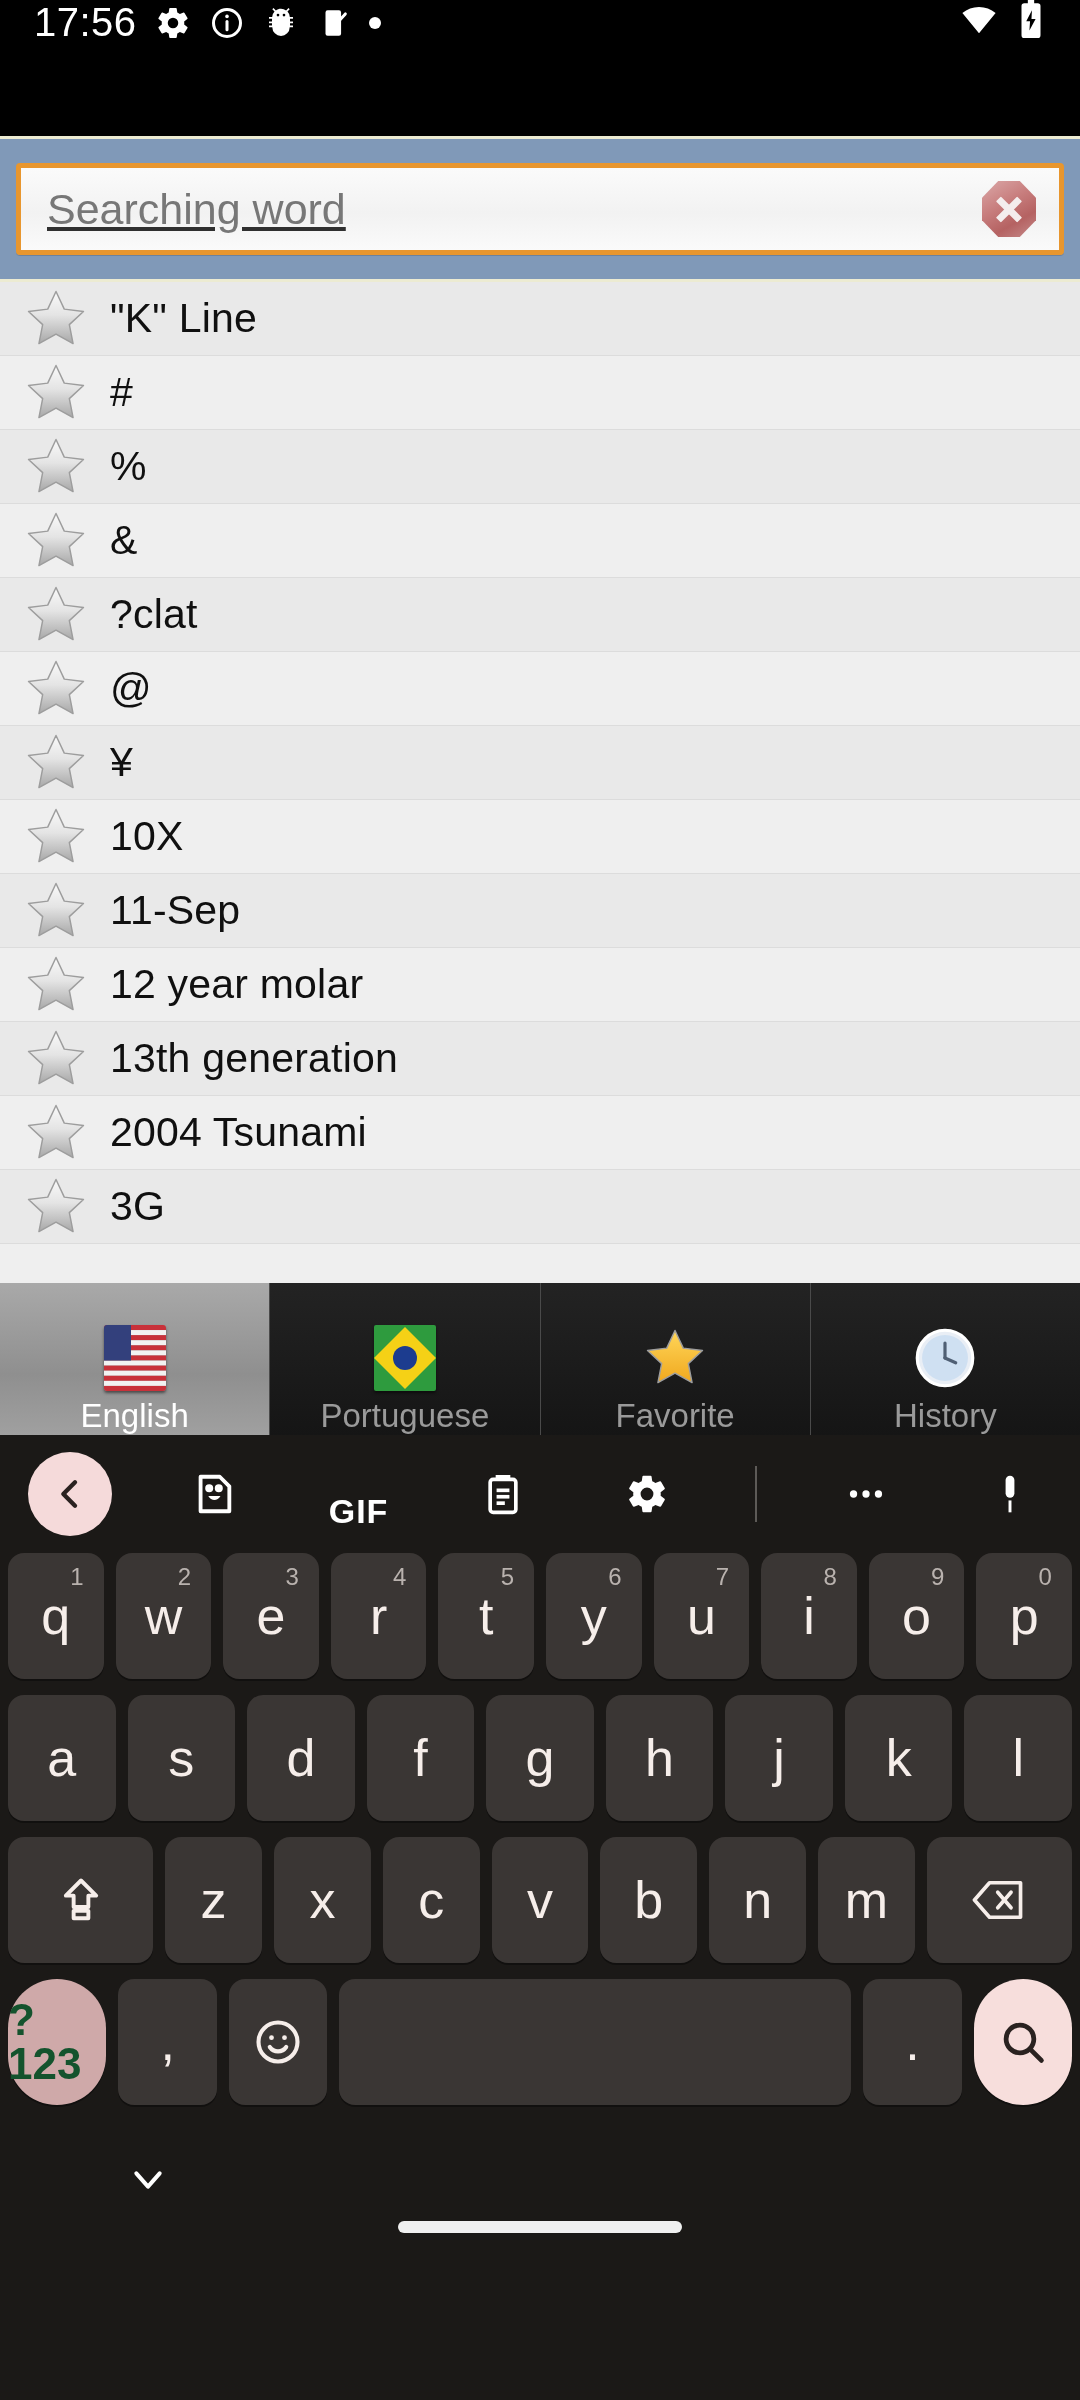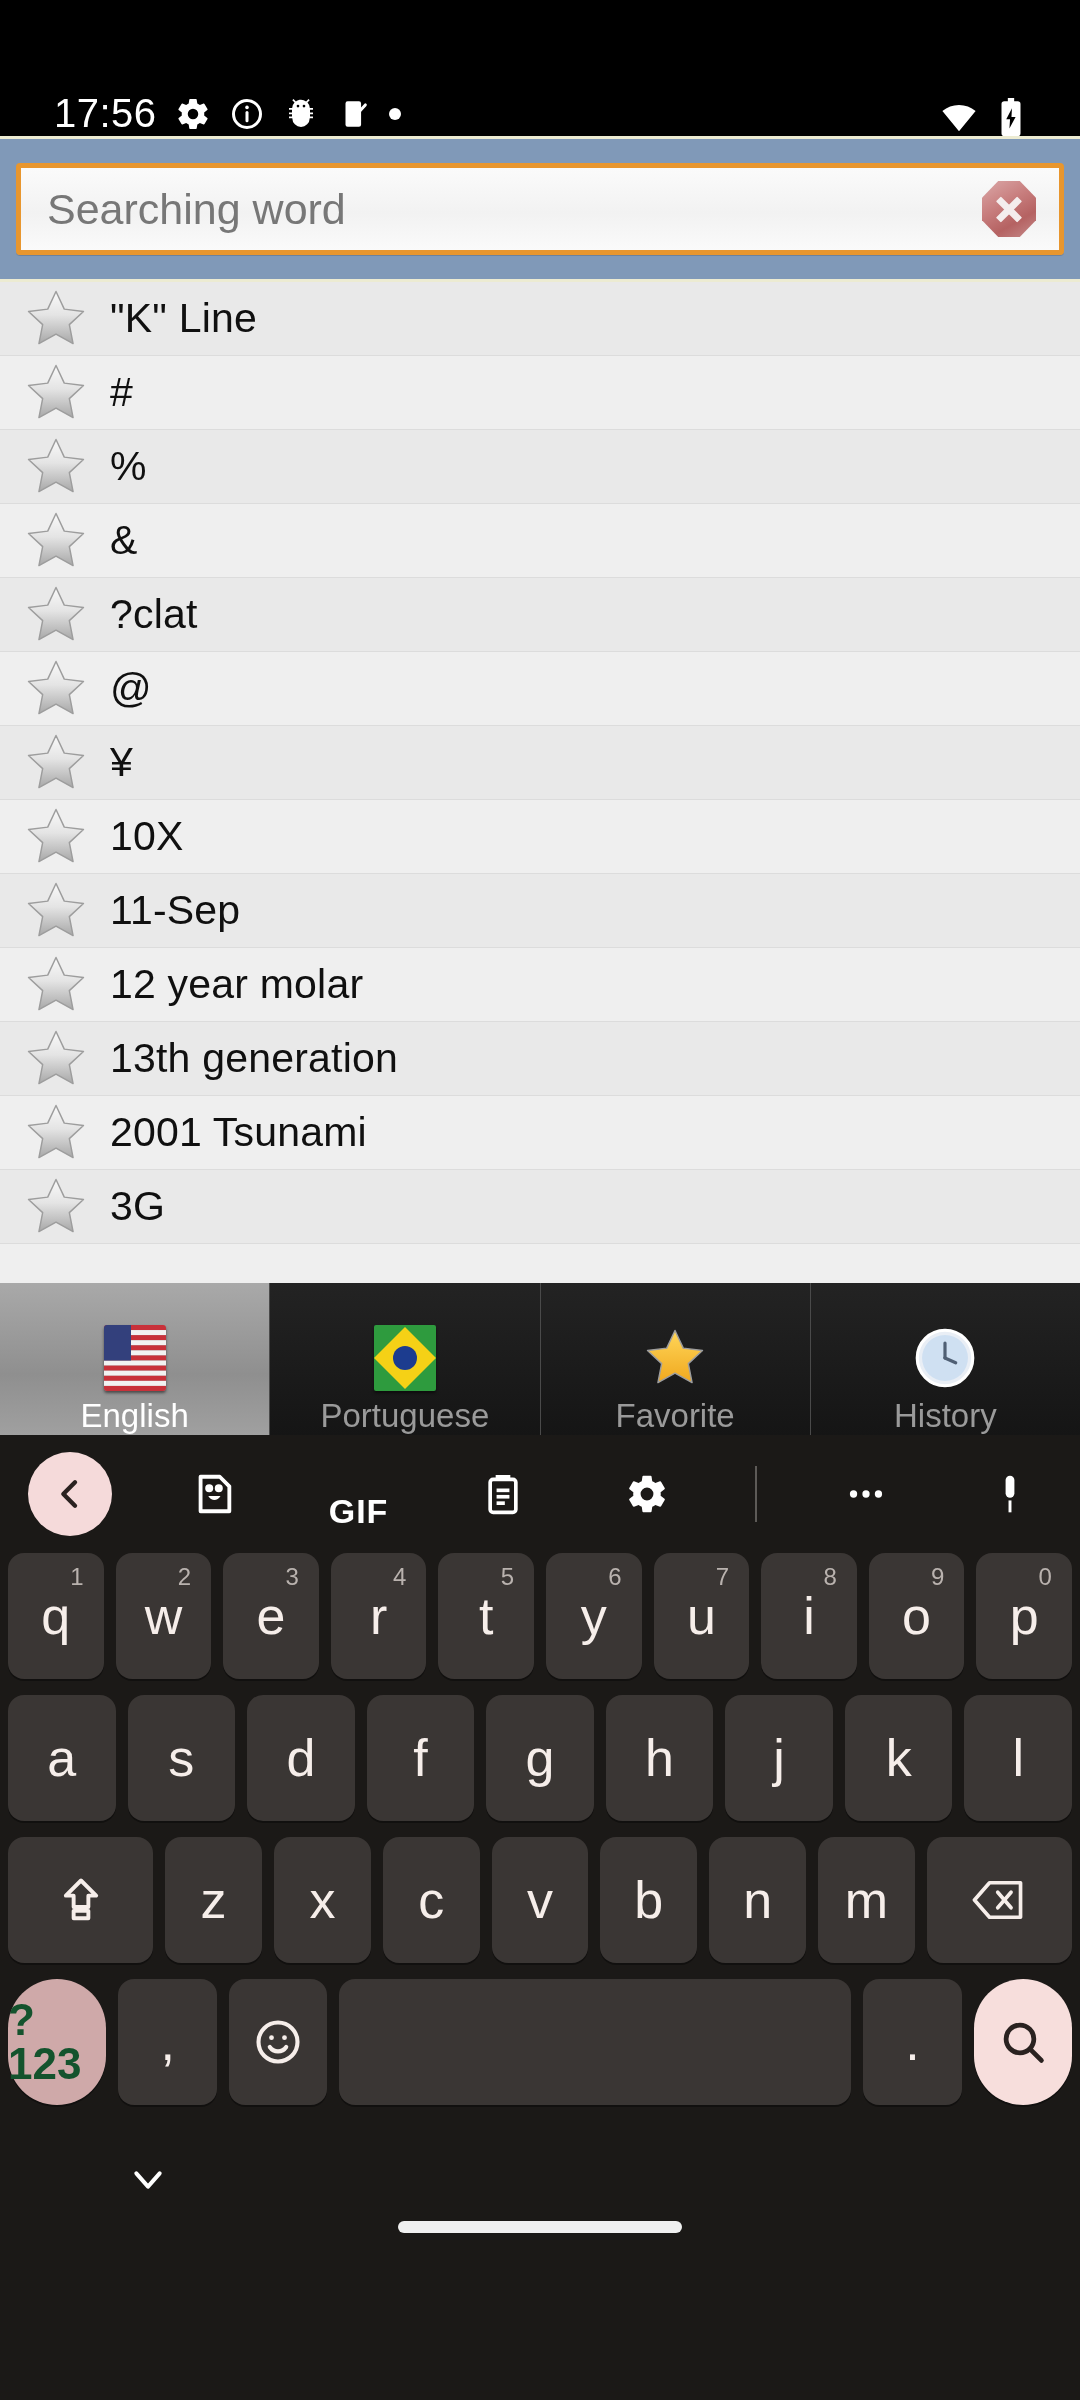--- a/index.html
+++ b/index.html
@@ -9,22 +9,22 @@
     font-family: "Liberation Sans", sans-serif;
     overflow: hidden;
   }
   #screen { position: relative; width: 1080px; height: 2400px; background: #000; }
 
   
   .statusbar {
     position: absolute; top: 0; left: 0;
     width: 1080px; height: 136px;
     background: #000;
-    display: flex; align-items: flex-end;
-    padding: 0 54px;
+    display: flex; align-items: flex-start;
+    padding: 0 34px;
   }
   .sb-left { display: flex; align-items: center; gap: 18px; }
   .sb-clock { color: #fff; font-size: 40px; letter-spacing: 0.5px; font-weight: 400; }
   .sb-right { margin-left: auto; display: flex; align-items: center; gap: 18px; }
   .sb-ico { display: inline-flex; align-items: center; justify-content: center; }
   .sb-dot { width: 12px; height: 12px; border-radius: 50%; background: #fff; display:inline-block; }
 
   
   .searchwrap {
     position: absolute; top: 136px; left: 0;
@@ -43,20 +43,21 @@
     border-radius: 4px;
     display: flex; align-items: center;
     box-shadow: 0 1px 0 rgba(0,0,0,.15);
   }
   .searchinput {
     flex: 1;
     border: none; outline: none; background: transparent;
     font-family: "Liberation Sans", sans-serif;
     font-size: 43px; color: #303030;
     padding: 0 0 0 26px;
+    text-decoration: underline;
   }
   .searchinput::placeholder { color: #777; opacity: 1; }
   .clearbtn {
     width: 56px; height: 58px; margin-right: 22px;
     flex: 0 0 auto;
     position: relative;
     display: flex; align-items: center; justify-content: center;
     cursor: pointer;
   }
   .octagon {
@@ -442,21 +443,21 @@
     <defs>
               <linearGradient id="gl12" x1="0" y1="0" x2="0" y2="1">
          <stop offset="0" stop-color="#fafafa"></stop>
                 <stop offset="0.45" stop-color="#e4e4e4"></stop>
          <stop offset="1" stop-color="#a8a8a8"></stop>
               </linearGradient>
             </defs>
     <path d="M12 1.2l3.1 6.6 7.2.9-5.3 4.9 1.4 7.1L12 17.2l-6.4 3.5 1.4-7.1L1.7 8.7l7.2-.9z" fill="url(#gl12)" stroke="#9d9d9d" stroke-width="0.55" stroke-linejoin="round"></path>
   </svg>
         </div>
-        <span class="row-label">2001 Tsunami</span>
+        <span class="row-label">2004 Tsunami</span>
       </div>
       <div class="row">
         <div class="star">
           <svg width="64" height="62" viewBox="0 0 24 23">
     <defs>
               <linearGradient id="gl13" x1="0" y1="0" x2="0" y2="1">
          <stop offset="0" stop-color="#fafafa"></stop>
                 <stop offset="0.45" stop-color="#e4e4e4"></stop>
          <stop offset="1" stop-color="#a8a8a8"></stop>
               </linearGradient>

